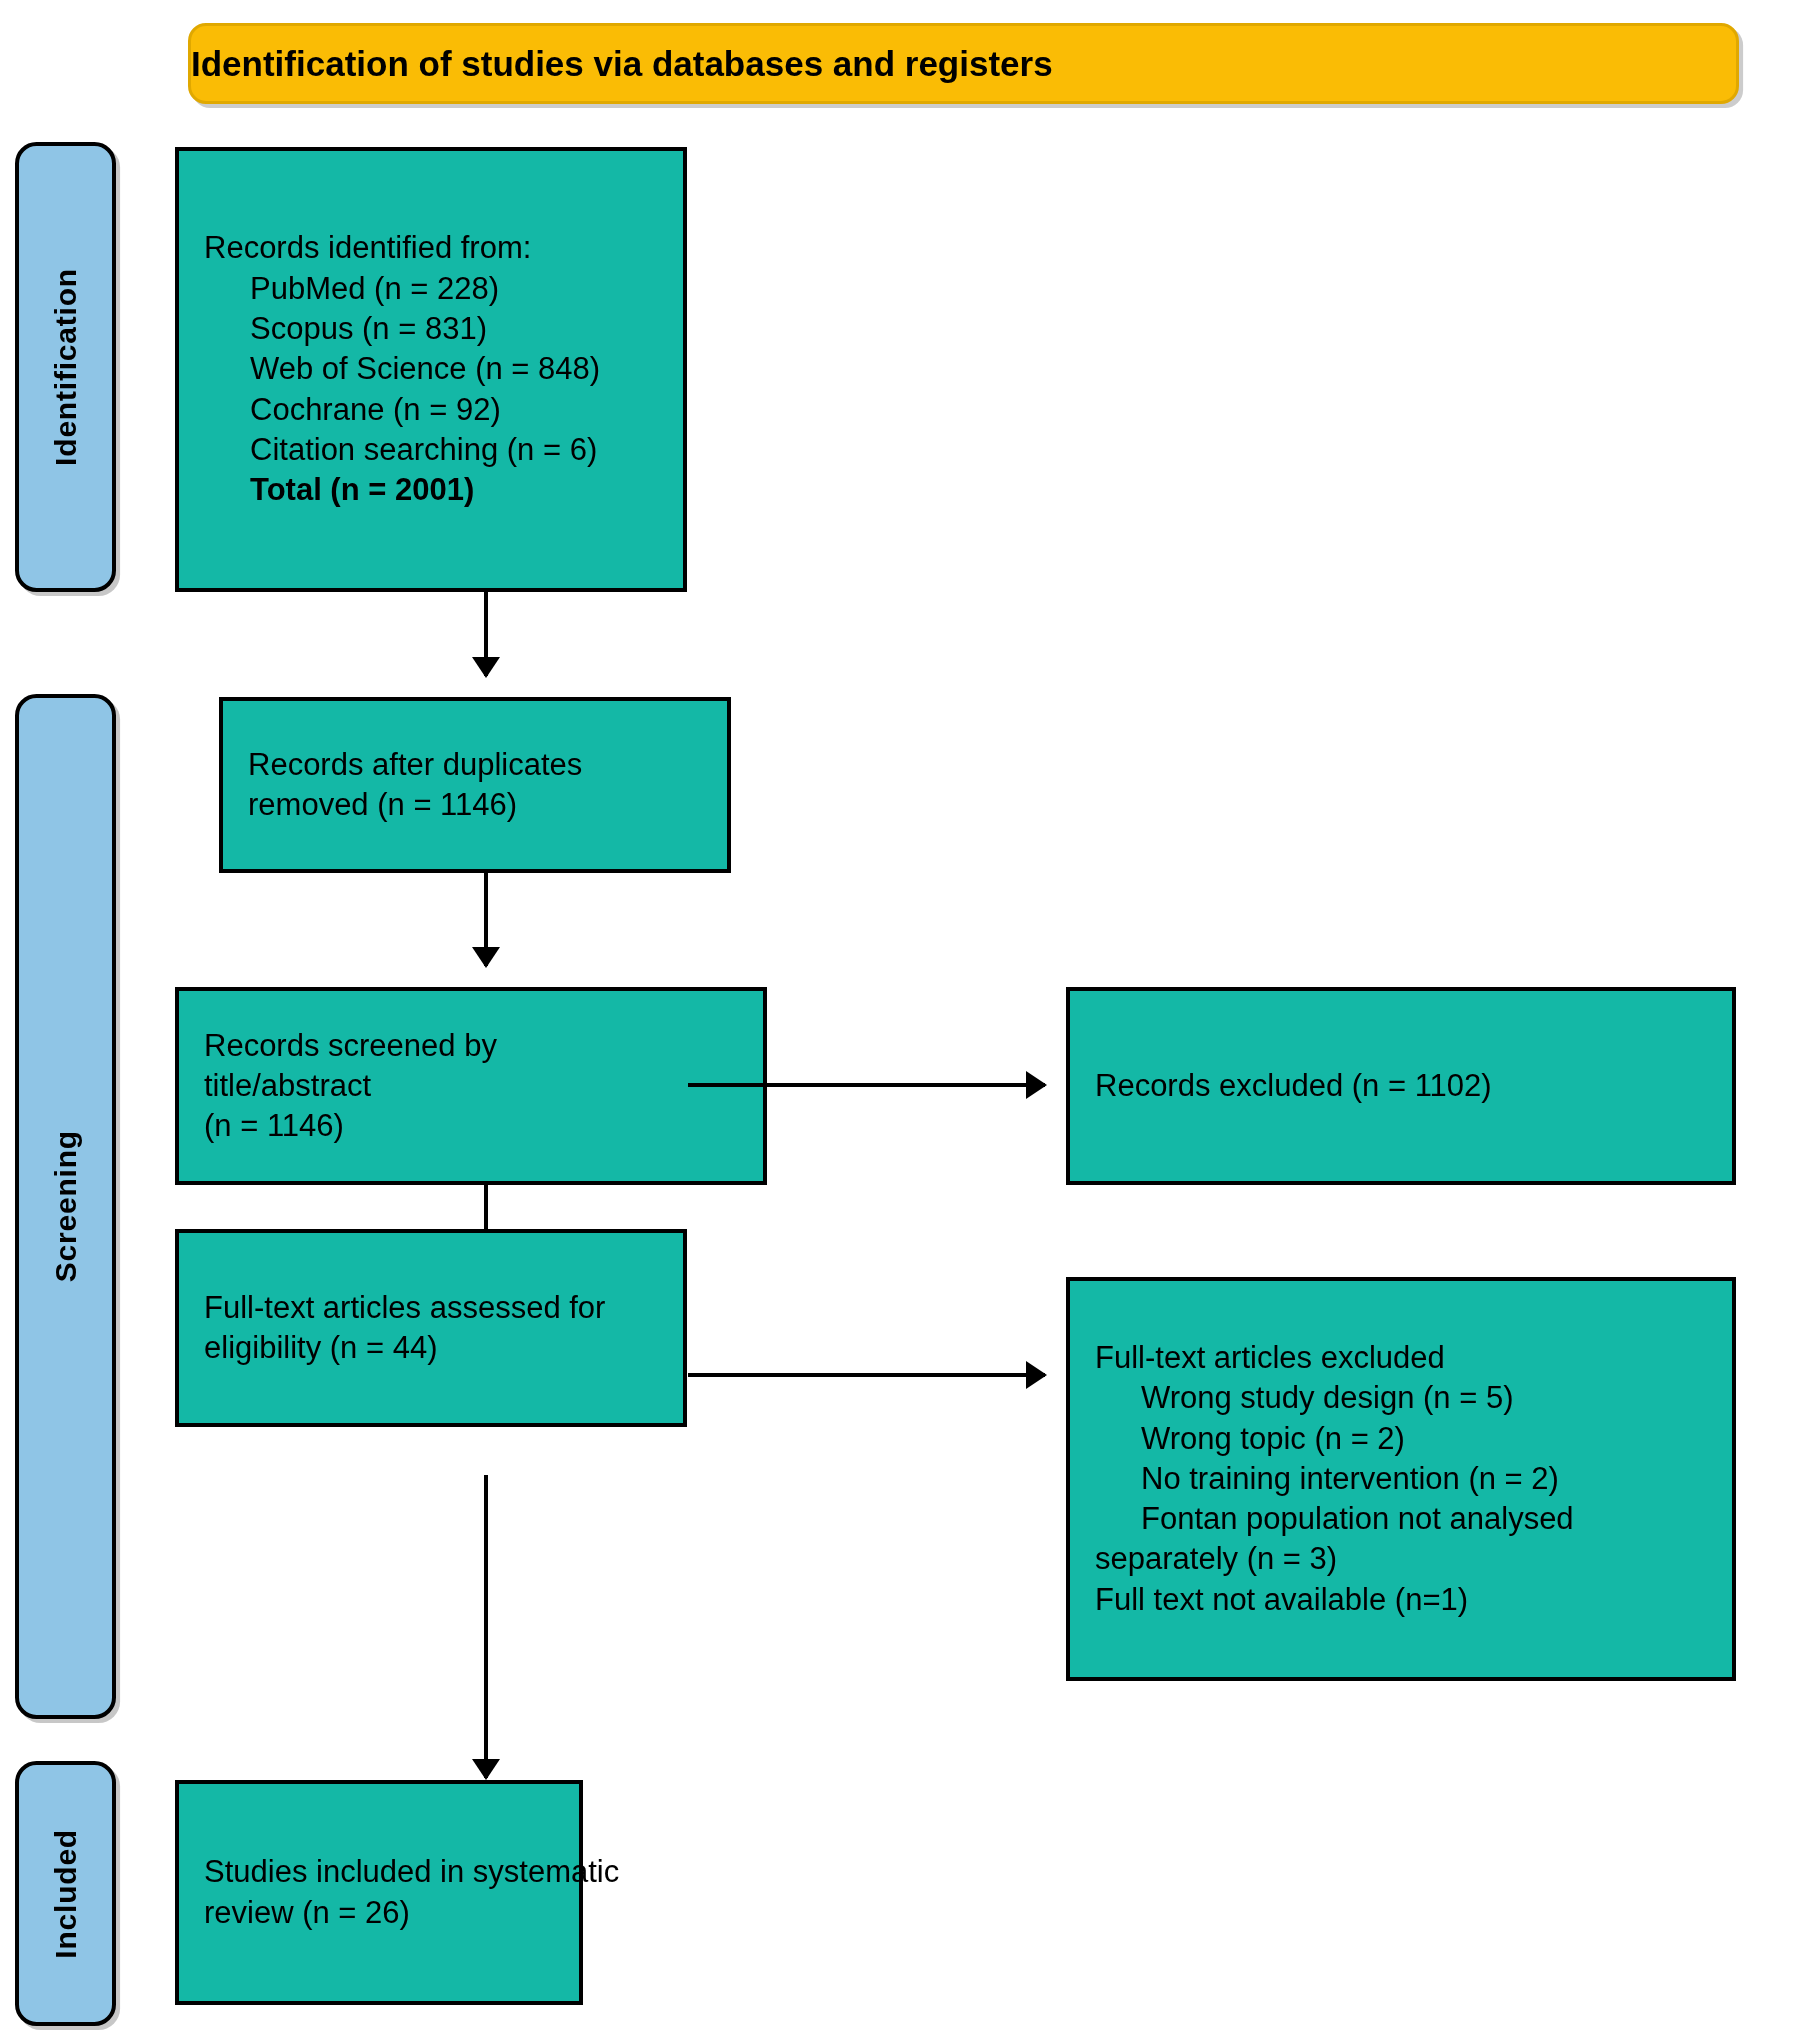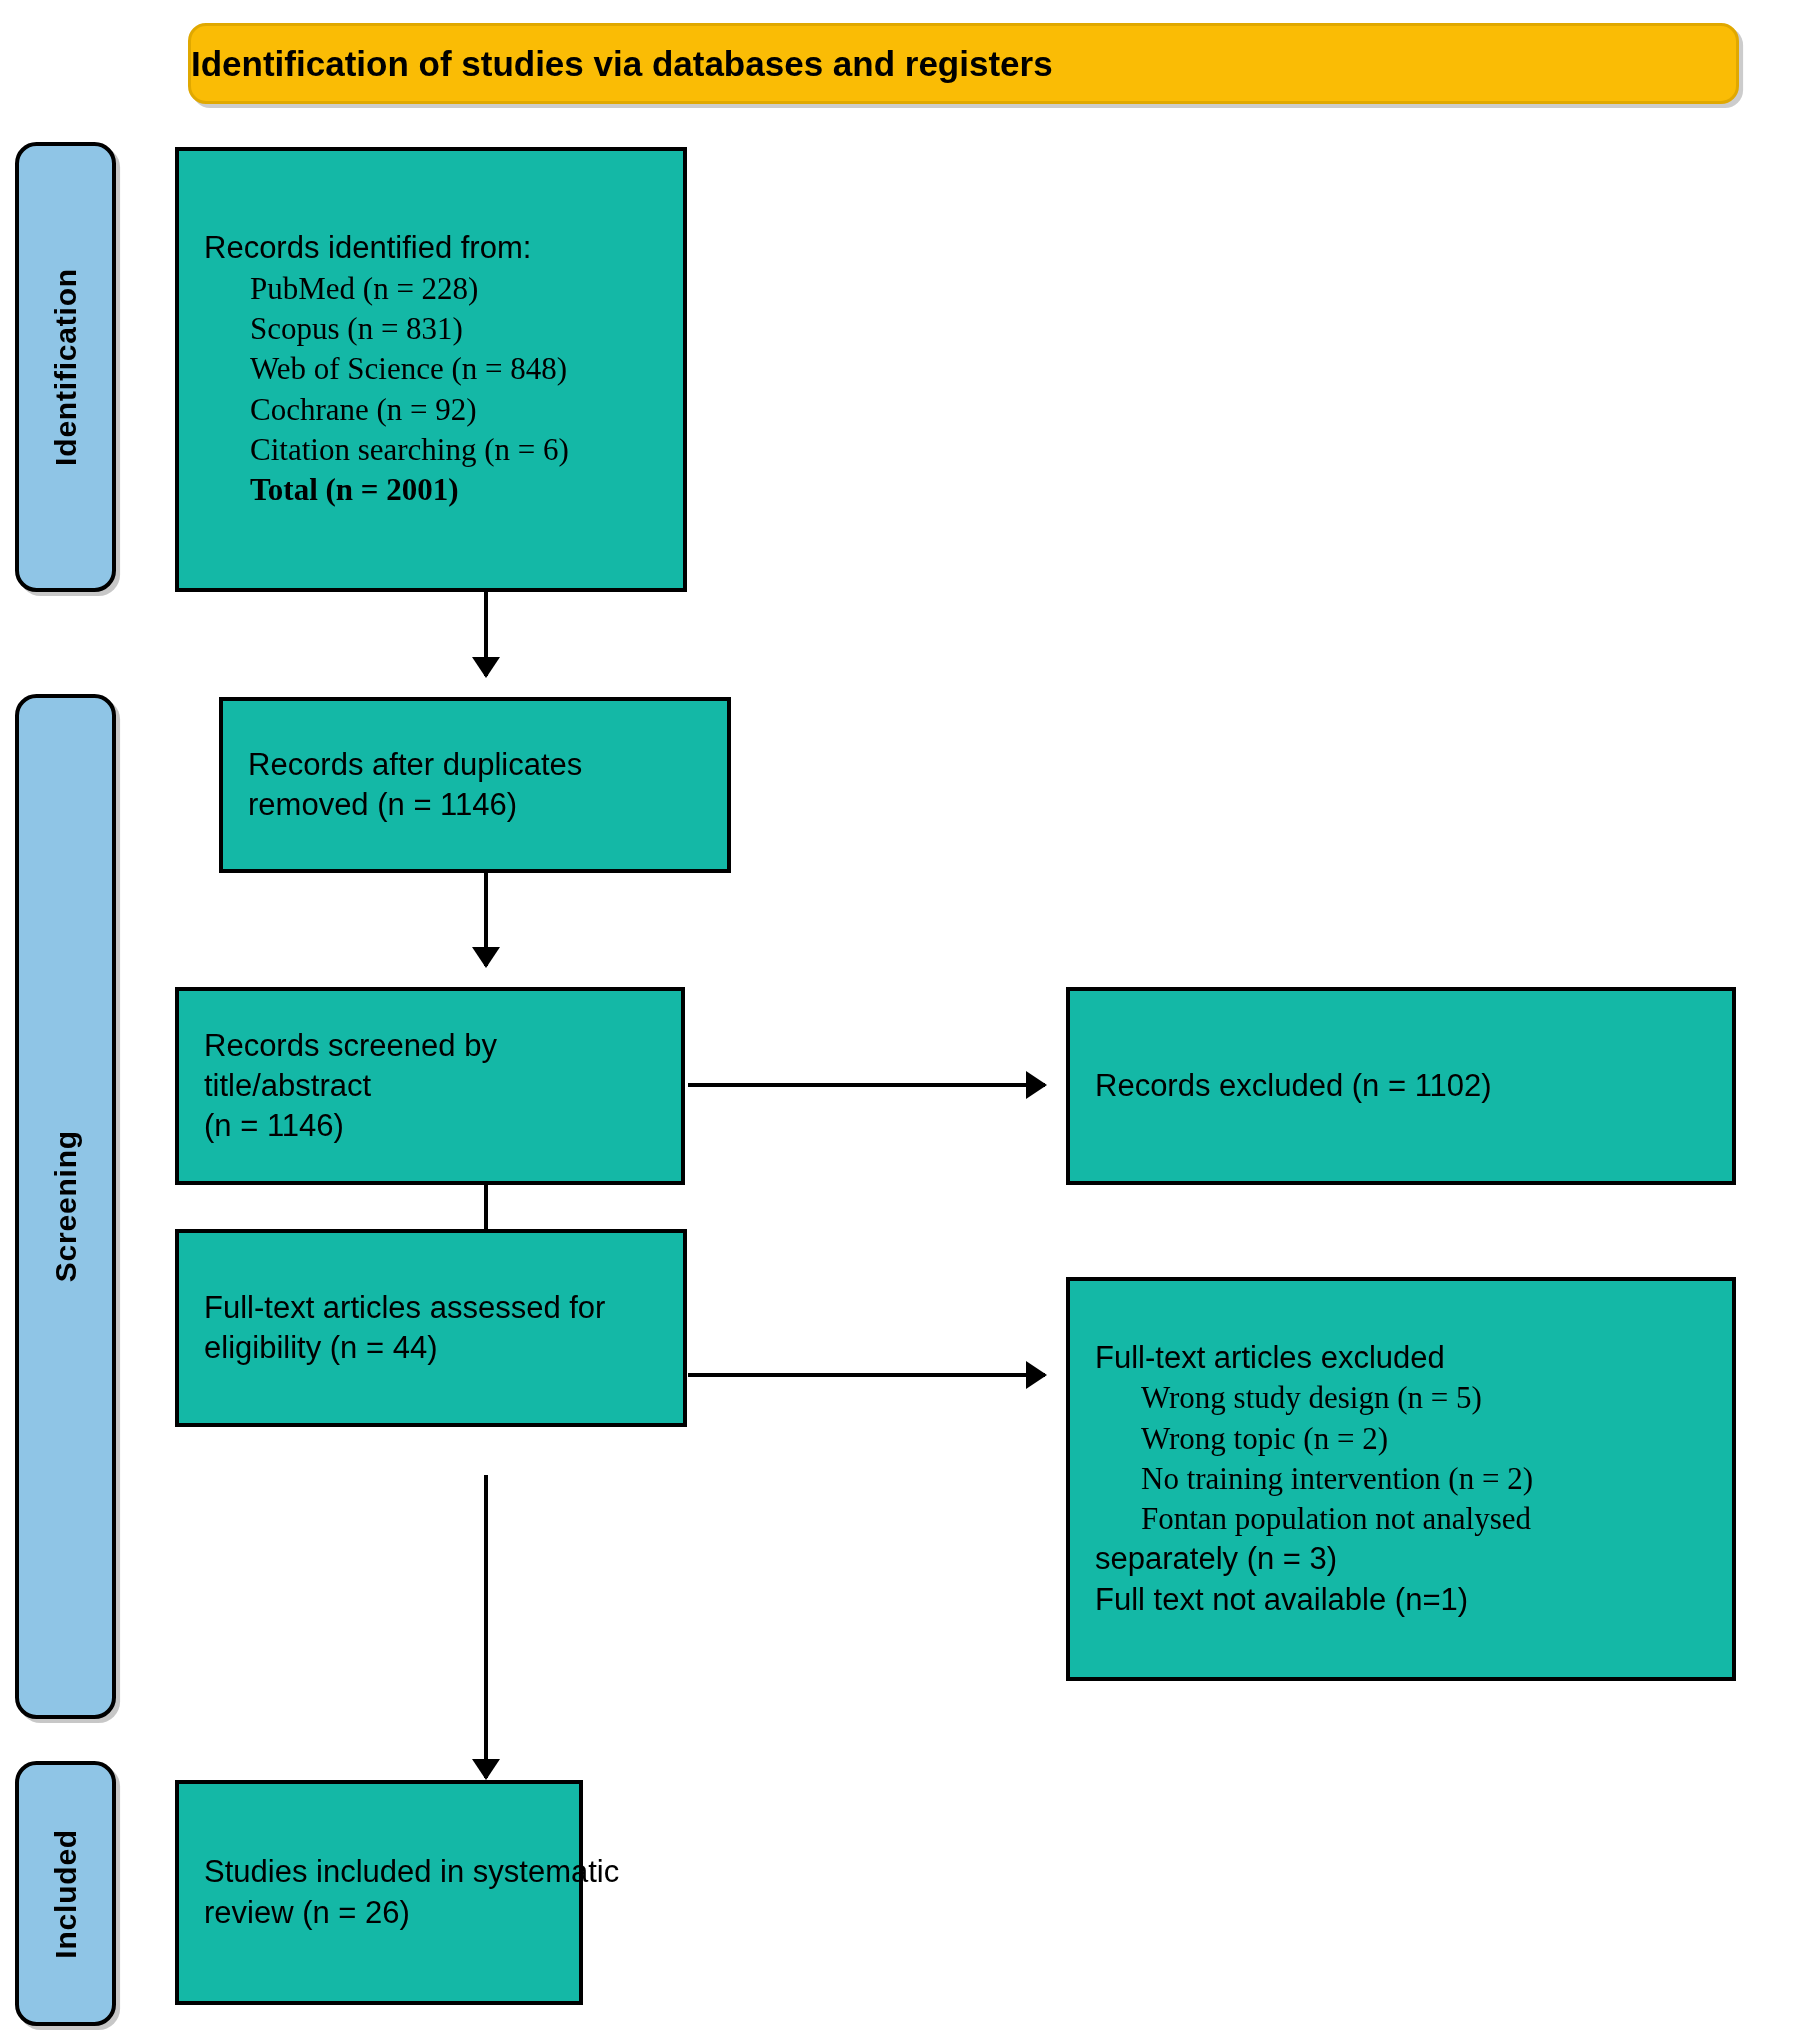--- a/index.html
+++ b/index.html
@@ -81,26 +81,26 @@
     display: flex;
     flex-direction: column;
     justify-content: center;
   }
   .box .line {
     font-size: 31px;
     line-height: 1.30;
     color: #000000;
     white-space: pre;
   }
-  .box .line.indent { padding-left: 46px; font-family: Liberation Serif, serif; }
+  .box .line.indent { padding-left: 46px; }
   .box .line.bold   { font-weight: bold; }
 
   #box-identified   { left: 175px;  top: 147px;  width: 512px;  height: 445px; }
   #box-duplicates   { left: 175px;  top: 697px;  width: 512px;  height: 176px; margin-left: 44px; }
-  #box-screened     { left: 175px;  top: 987px; width: 510px;  height: 198px; }
+  #box-screened     { left: 175px;  top: 987px; width: 592px;  height: 198px; }
   #box-excluded     { left: 1066px; top: 987px; width: 670px;  height: 198px; }
   #box-fulltext     { left: 175px;  top: 1229px; width: 512px;  height: 198px; }
   #box-ftexcluded   { left: 1066px; top: 1277px; width: 670px;  height: 404px; }
   #box-included     { left: 175px;  top: 1780px; width: 408px;  height: 225px; }
 
   
   .arrow-v {
     position: absolute;
     left: 484px;
     width: 4.1px;

